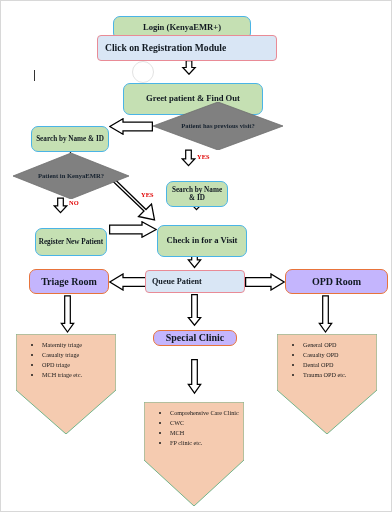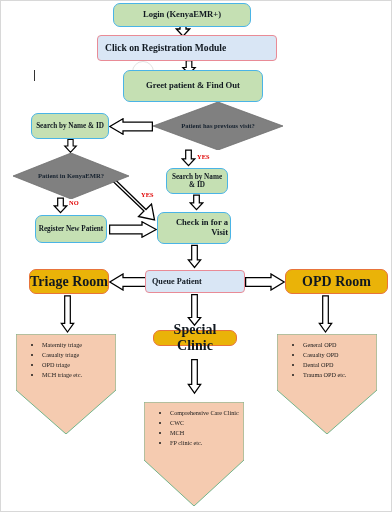--- a/index.html
+++ b/index.html
@@ -33,36 +33,37 @@
     z-index: 5;
   }
 
   .box-green {
     background: #c5e0b3;
     border: 1px solid #4ab4e6;
     border-radius: 7px;
     font-size: 7.2px;
     font-weight: bold;
     padding: 11px 2px;
+    margin-top: 13px;
   }
   .box-green.big { font-size: 8.6px; }
 
   .box-blue {
     background: #d9e6f5;
     border: 1px solid #e98b96;
     border-radius: 4px;
     font-weight: bold;
     padding: 1px 21px;
   }
 
   .box-orange {
-    background: #eab308;
+    background: #c4b5fd;
     border: 1.3px solid #e8743b;
     border-radius: 7px;
-    font-size: 14px;
+    font-size: 10px;
     font-weight: bold;
   }
 
   .diamond {
     position: absolute;
     z-index: 5;
   }
   .diamond .dtext {
     position: absolute;
     inset: 0;
@@ -231,21 +232,21 @@
   <span class="lbl" style="left:196px; top:152px;">YES</span>
 
   <div class="node box-green" style="left:165px; top:167px; width:62px; height:26px;">
     <span>Search by Name &amp; ID</span>
   </div>
 
   <svg class="arrow" style="left:188px; top:193px;" width="15" height="17" viewBox="0 0 16 17">
     <polygon points="5,0.6 11,0.6 11,9 14.6,9 8,16.2 1.4,9 5,9" fill="#ffffff" stroke="#000000" stroke-width="1.3" stroke-linejoin="miter"></polygon>
   </svg>
 
-  <div class="node box-green big" style="left:156px; top:211px; width:74px; height:32px;text-align:right;">
+  <div class="node box-green big" style="left:156px; top:211px; width:90px; height:32px;">
     <span>Check in for a Visit</span>
   </div>
 
   <svg class="arrow" style="left:186px; top:243px;" width="15" height="25" viewBox="0 0 16 25">
     <polygon points="5,0.6 11,0.6 11,16 14.6,16 8,24.2 1.4,16 5,16" fill="#ffffff" stroke="#000000" stroke-width="1.3" stroke-linejoin="miter"></polygon>
   </svg>
 
   <div class="node box-blue" style="left:144px; top:269px; width:100px; height:23px; justify-content:flex-start; padding-left:6px; font-size:8.2px;">
     <span>Queue Patient</span>
   </div>

